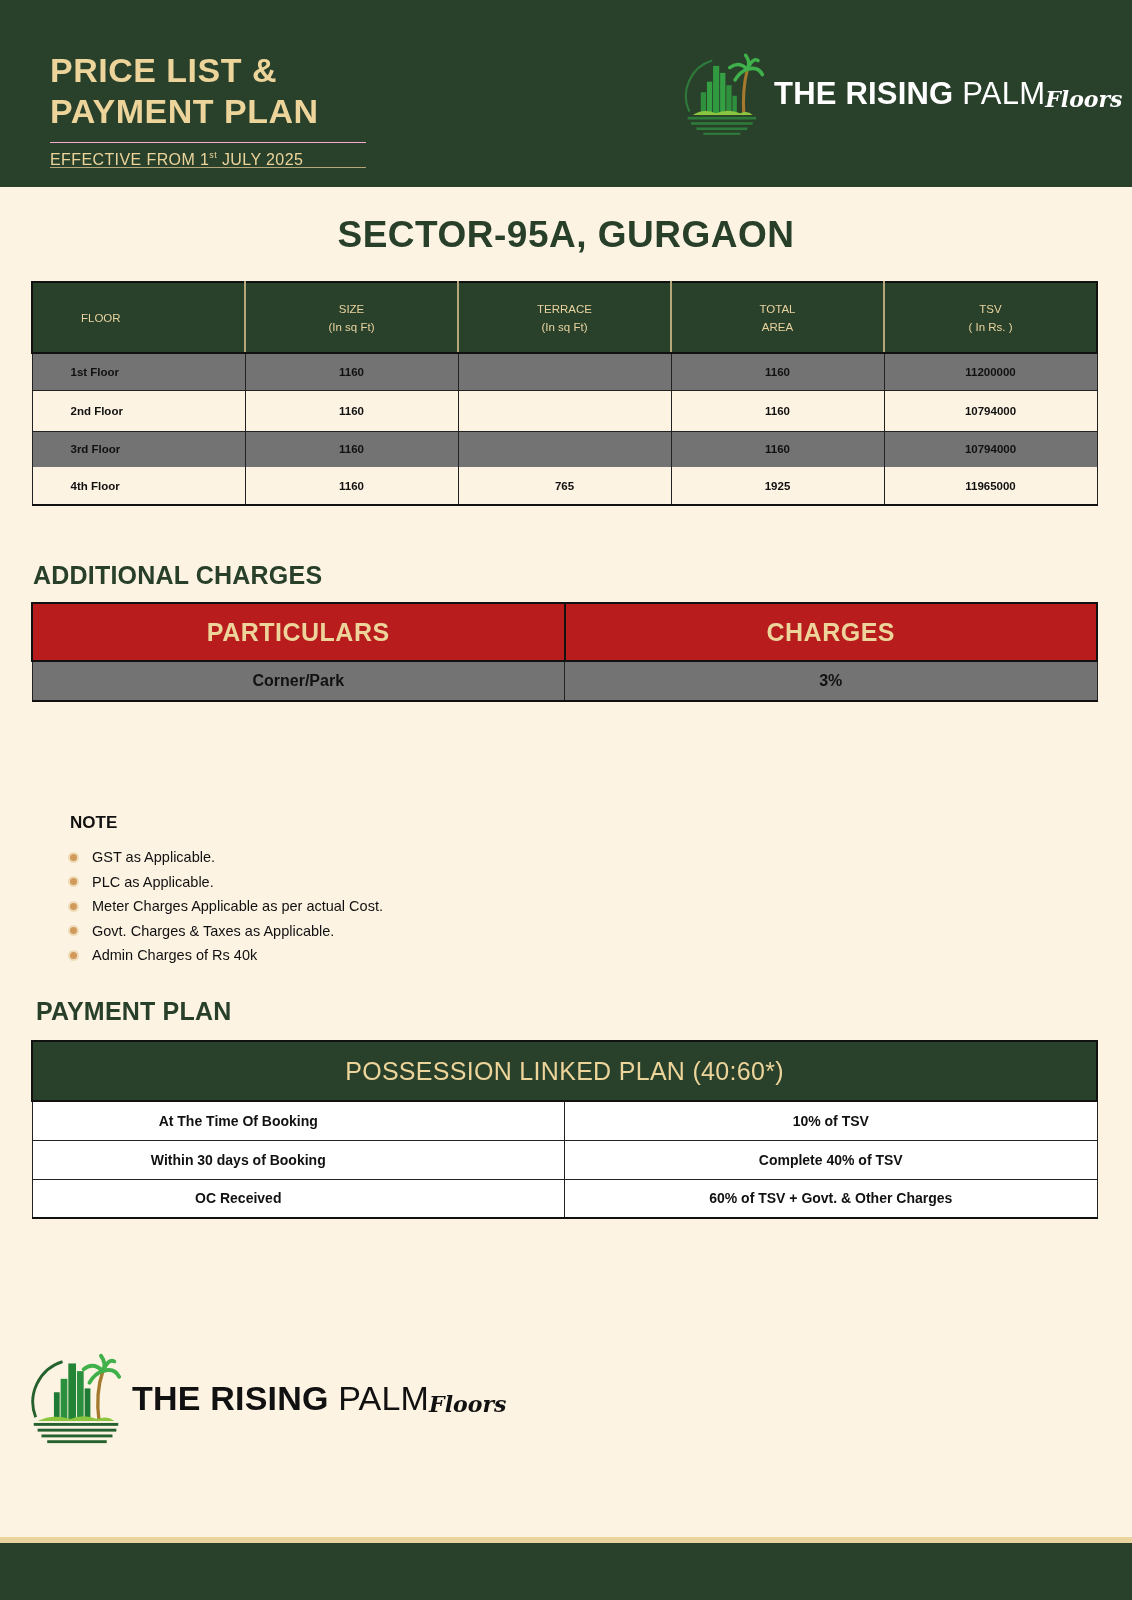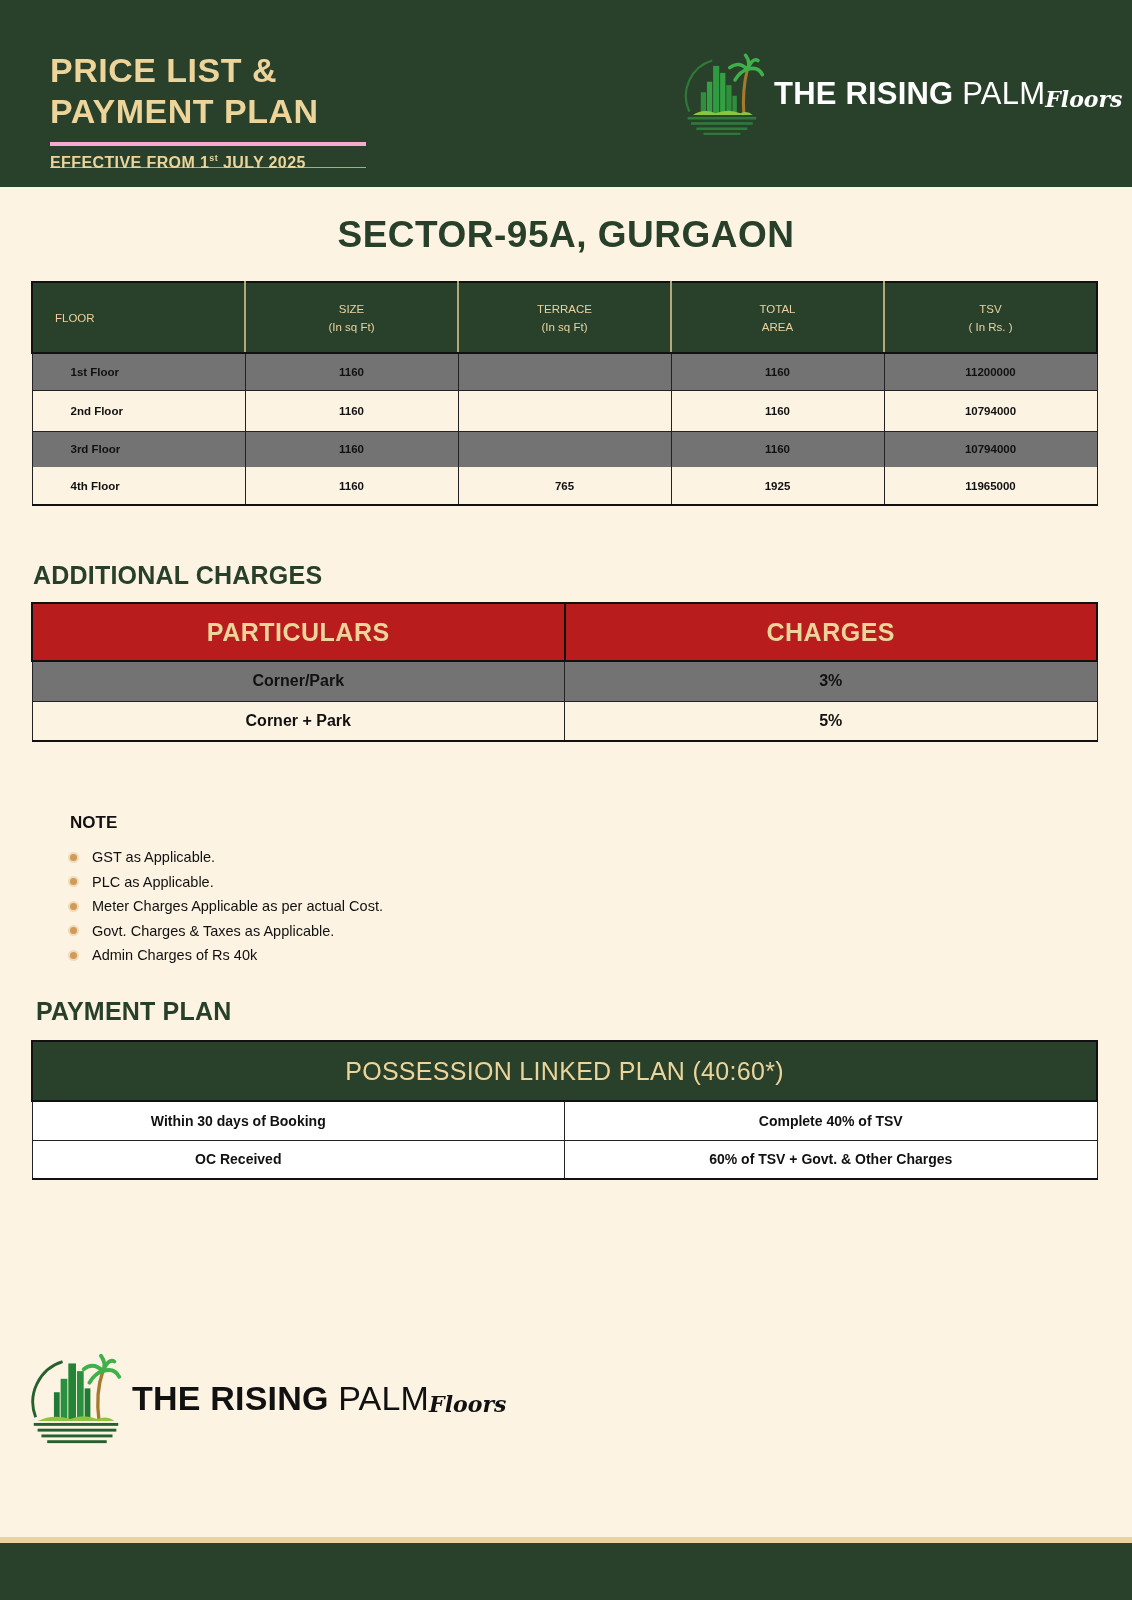--- a/index.html
+++ b/index.html
@@ -17,22 +17,22 @@
   }
   .header-title-block {
     position: absolute; left: 50px; top: 50px; width: 316px; text-align: left;
   }
   .header-title {
     color: #ecd49b; font-weight: 700; font-size: 34px; line-height: 41px;
     letter-spacing: 0.5px;
   }
   .effective {
     margin-top: 10px;
-    border-top: 4px solid #f9a8d4; border-bottom: 1px solid #b6a77a;
-    color: #ecd49b; font-size: 16px; font-weight: 700; height: 26px; line-height: 24px;
+    border-top: 1px solid #f9a8d4; border-bottom: 1px solid #b6a77a;
+    color: #ecd49b; font-size: 16px; font-weight: 400; height: 26px; line-height: 24px;
     letter-spacing: 0.4px;
   }
   .effective sup { font-size: 9px; vertical-align: 7px; }
 
   .logo { position: absolute; display: flex; align-items: center; }
   .logo-top { left: 676px; top: 50px; }
   .logo-bottom { left: 28px; top: 1350px; }
   .logo-mark { width: 90px; height: 88px; }
   .logo-bottom .logo-mark { width: 96px; height: 96px; }
   .logo-text { margin-left: 8px; display: flex; align-items: flex-end; }
@@ -138,21 +138,21 @@
       <div class="logo-sub">Floors</div>
     </div>
   </div>
 </div>
 
 <div class="sector-title">SECTOR-95A, GURGAON</div>
 
 <table class="price-table">
   <thead>
     <tr>
-      <th style="text-align:left;padding-left:22px;"><span>FLOOR</span></th>
+      <th style="text-align:left;padding-left:48px;"><span>FLOOR</span></th>
       <th>
           <div>SIZE</div>
           <div>(In sq Ft)</div>
         </th>
       <th>
           <div>TERRACE</div>
           <div>(In sq Ft)</div>
         </th>
       <th>
           <div>TOTAL</div>
@@ -202,24 +202,20 @@
     <tr>
       <th>PARTICULARS</th>
       <th>CHARGES</th>
     </tr>
   </thead>
   <tbody>
     <tr class="row-white">
       <td>Corner/Park</td>
       <td>3%</td>
     </tr>
-    <tr class="row-cream">
-      <td>Corner + Park</td>
-      <td>5%</td>
-    </tr>
   </tbody>
 </table>
 
 <div class="note">
   <div class="note-title">NOTE</div>
   <ul>
     <li>
         <span class="bullet"></span>
         <span>GST as Applicable.</span>
       </li>
@@ -243,20 +239,24 @@
 </div>
 
 <div class="section-heading" style="left:36px;top:997px;">PAYMENT PLAN</div>
 <table class="plan-table">
   <thead>
     <tr>
       <th colspan="2">POSSESSION LINKED PLAN (40:60*)</th>
     </tr>
   </thead>
   <tbody>
+    <tr>
+      <td style="padding-right:120px;">At The Time Of Booking</td>
+      <td>10% of TSV</td>
+    </tr>
     <tr>
       <td style="padding-right:120px;">Within 30 days of Booking</td>
       <td>Complete 40% of TSV</td>
     </tr>
     <tr>
       <td style="padding-right:120px;">OC Received</td>
       <td>60% of TSV + Govt. &amp; Other Charges</td>
     </tr>
   </tbody>
 </table>

